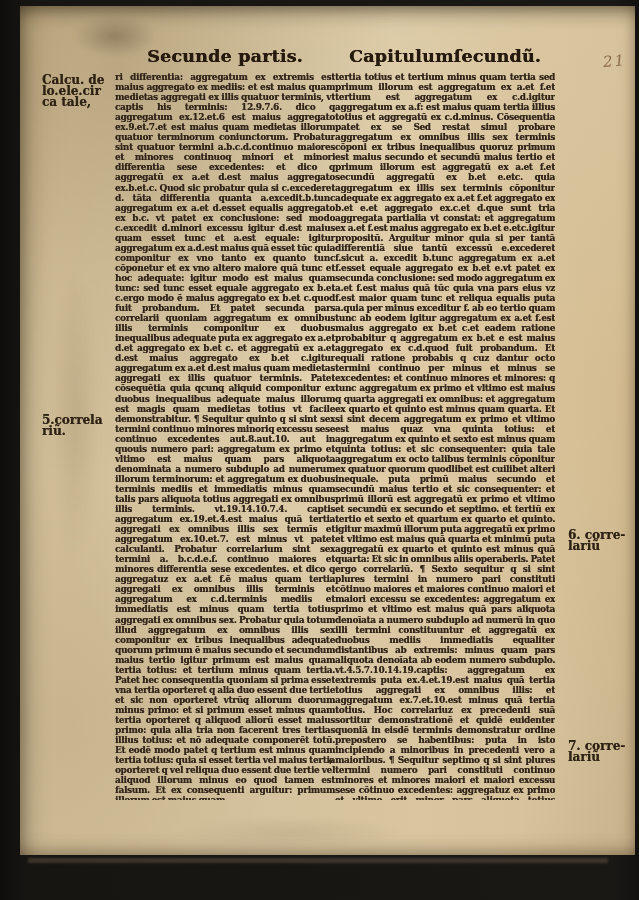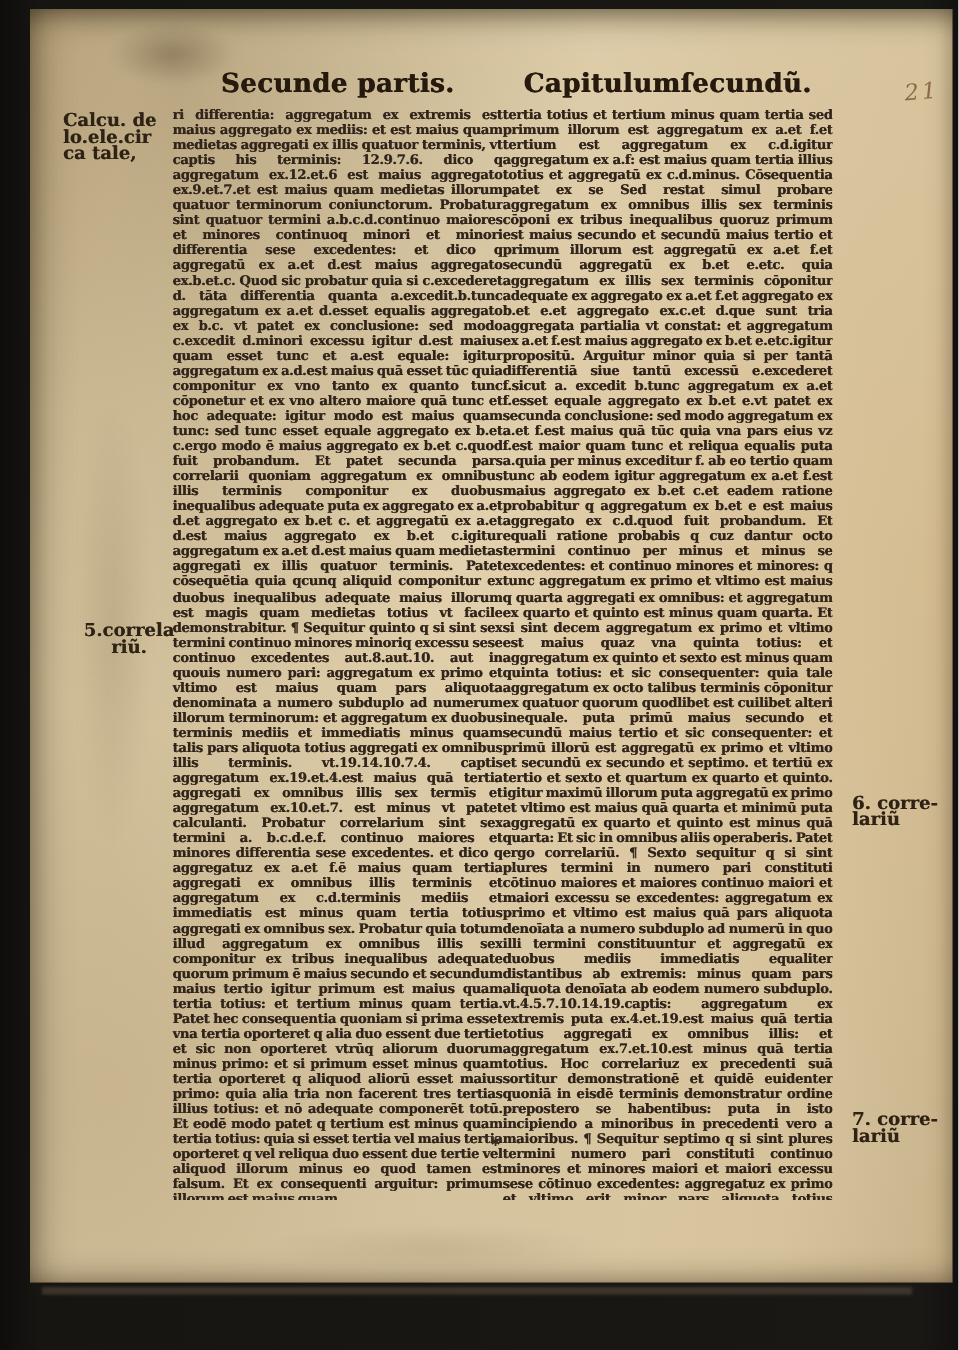--- a/index.html
+++ b/index.html
@@ -50,21 +50,21 @@
     letter-spacing:-0.25px;word-spacing:-0.6px;
     text-shadow:.25px 0 0 rgba(49,36,26,.75);
   }
   .col-left{left:95px;}
   .col-right{left:315px;}
 
   .mn{position:absolute;width:88px;font-weight:bold;font-size:12px;
     line-height:10.8px;color:#2e2214;text-shadow:.25px 0 0 rgba(46,34,20,.7);margin-left:16px;}
   .mn span{display:block;}
   .mn-left-top{left:6px;top:69px;}
-  .mn-left-mid{left:6px;top:409px;text-align:center;}
+  .mn-left-mid{left:6px;top:409px;}
   .mn-right-mid{left:532px;top:524px;width:80px;}
   .mn-right-bot{left:532px;top:735px;width:80px;}
 
   .gutter-mark{position:absolute;left:307px;top:751px;font-size:8px;color:#3a2c1c;}
 </style>
 </head>
 <body>
 
 <div class="scan">
   <div class="leaf">

